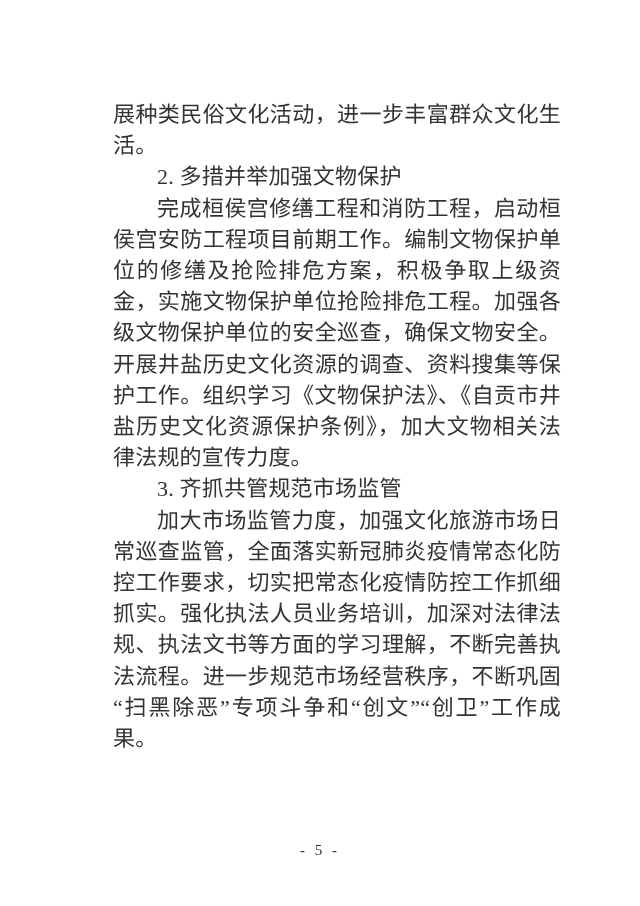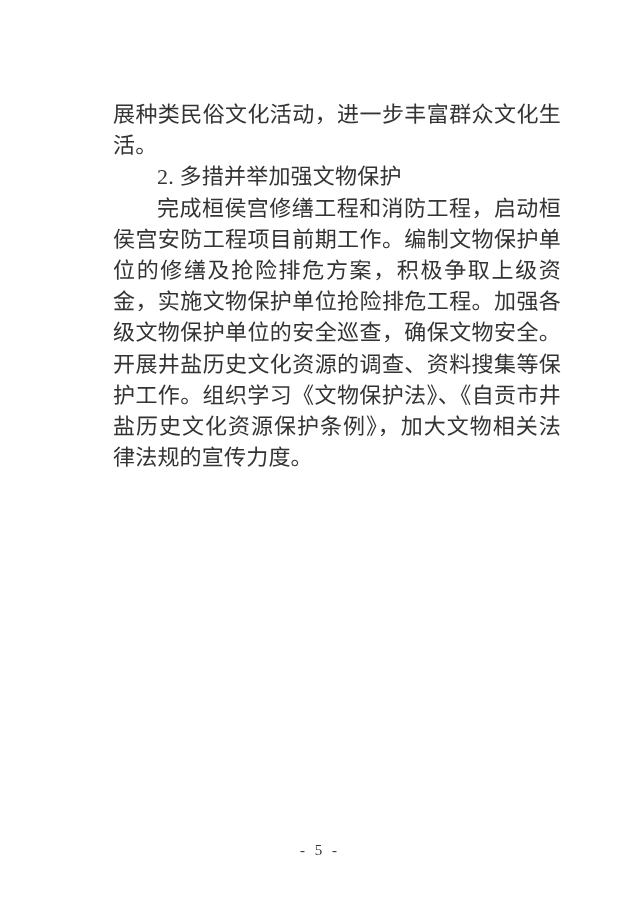--- a/index.html
+++ b/index.html
@@ -53,15 +53,17 @@
   }
 </style>
 </head>
 <body>
 
 <div class="page">
   <div class="content">
     <p class="para-cont">展种类民俗文化活动，进一步丰富群众文化生活。</p>
     <p class="heading">2. 多措并举加强文物保护</p>
     <p class="para-indent">完成桓侯宫修缮工程和消防工程，启动桓侯宫安防工程项目前期工作。编制文物保护单位的修缮及抢险排危方案，积极争取上级资金，实施文物保护单位抢险排危工程。加强各级文物保护单位的安全巡查，确保文物安全。开展井盐历史文化资源的调查、资料搜集等保护工作。组织学习《文物保护法》、《自贡市井盐历史文化资源保护条例》，加大文物相关法律法规的宣传力度。</p>
+    <p class="heading">3. 齐抓共管规范市场监管</p>
+    <p class="para-indent">加大市场监管力度，加强文化旅游市场日常巡查监管，全面落实新冠肺炎疫情常态化防控工作要求，切实把常态化疫情防控工作抓细抓实。强化执法人员业务培训，加深对法律法规、执法文书等方面的学习理解，不断完善执法流程。进一步规范市场经营秩序，不断巩固“扫黑除恶”专项斗争和“创文”“创卫”工作成果。</p>
   </div>
   <div class="page-number">- 5 -</div>
 </div>
 
 </body></html>

